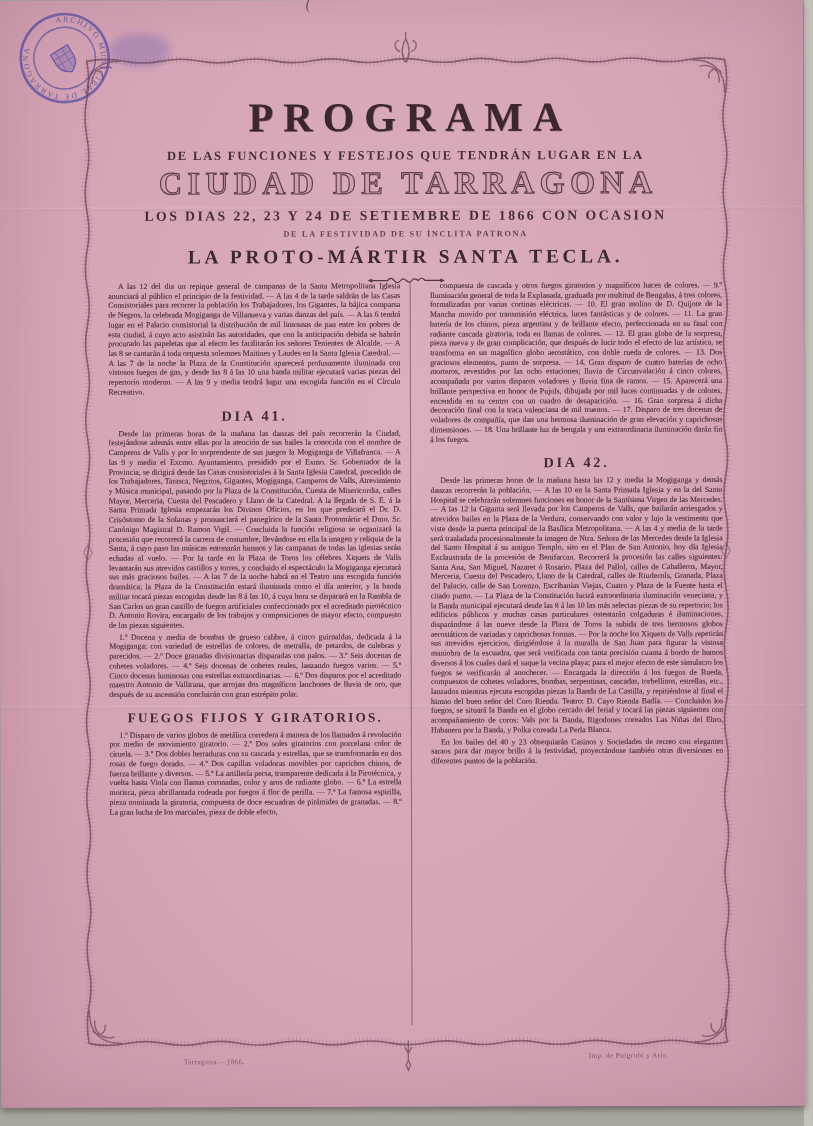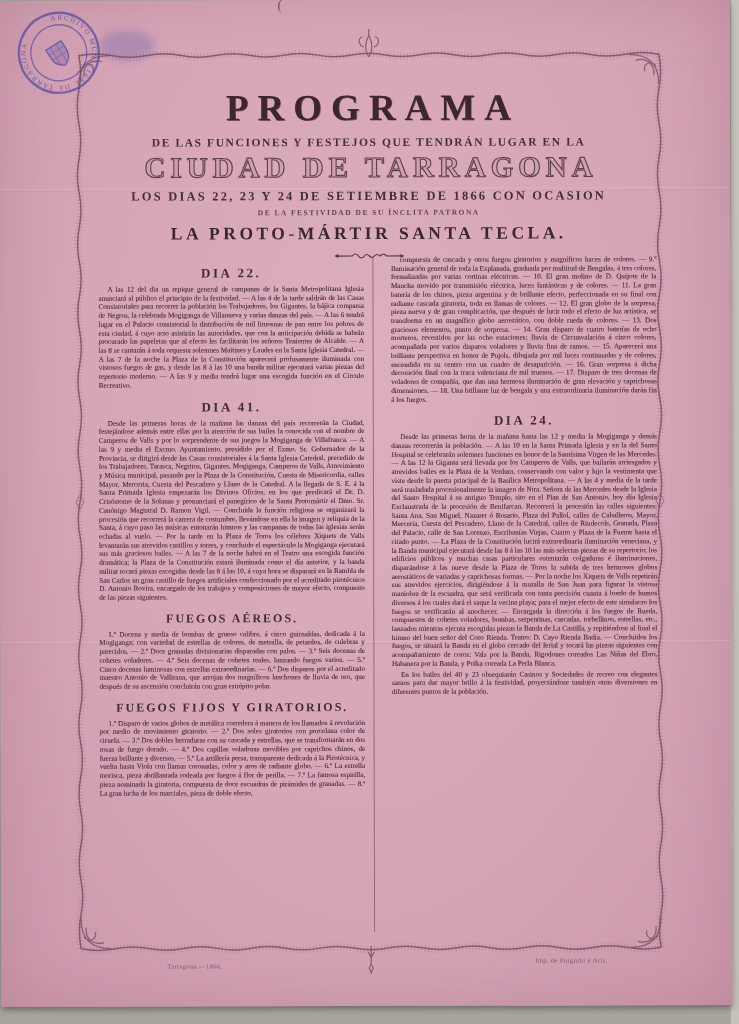--- a/index.html
+++ b/index.html
@@ -101,33 +101,31 @@
     <div class="t-orn">
       <svg width="70" height="10" viewBox="0 0 70 10">
         <path d="M2 5 h16 q3 -4 6 0 t6 0 q2 -3 5 0 q3 3 5 0 t6 0 q3 -4 6 0 h16" fill="none" stroke="#53363f" stroke-width="1.1"></path>
         <path d="M0 5 l4 -2 v4 z M70 5 l-4 -2 v4 z" fill="#53363f"></path>
       </svg>
     </div>
   </div>
 
   <div class="columns">
     <div class="col left" id="col-left">
-        <div class="col-heading">DIA 22.</div>
         <div class="col-para">A las 12 del dia un repique general de campanas de la Santa Metropolitana Iglesia anunciará al público el principio de la festividad. — A las 4 de la tarde saldrán de las Casas Consistoriales para recorrer la población los Trabajadores, los Gigantes, la bájica comparsa de Negros, la celebrada Mogiganga de Villanueva y varias danzas del país. — A las 6 tendrá lugar en el Palacio consistorial la distribución de mil limosnas de pan entre los pobres de esta ciudad, á cuyo acto asistirán las autoridades, que con la anticipación debida se habrán procurado las papeletas que al efecto les facilitarán los señores Tenientes de Alcalde. — A las 8 se cantarán á toda orquesta solemnes Maitines y Laudes en la Santa Iglesia Catedral. — A las 7 de la noche la Plaza de la Constitución aparecerá profusamente iluminada con vistosos fuegos de gas, y desde las 8 á las 10 una banda militar ejecutará varias piezas del repertorio moderno. — A las 9 y media tendrá lugar una escogida función en el Círculo Recreativo.</div>
         <div class="col-heading">DIA 41.</div>
         <div class="col-para">Desde las primeras horas de la mañana las danzas del país recorrerán la Ciudad, festejándose además entre ellas por la atención de sus bailes la conocida con el nombre de Camperos de Valls y por lo sorprendente de sus juegos la Mogiganga de Villafranca. — A las 9 y media el Excmo. Ayuntamiento, presidido por el Exmo. Sr. Gobernador de la Provincia, se dirigirá desde las Casas consistoriales á la Santa Iglesia Catedral, precedido de los Trabajadores, Tarasca, Negritos, Gigantes, Mogiganga, Camperos de Valls, Atrevimiento y Música municipal, pasando por la Plaza de la Constitución, Cuesta de Misericordia, calles Mayor, Merceria, Cuesta del Pescadero y Llano de la Catedral. A la llegada de S. E. á la Santa Primada Iglesia empezarán los Divinos Oficios, en los que predicará el Dr. D. Crisóstomo de la Solanas y pronunciará el panegírico de la Santa Protomártir el Dmo. Sr. Canónigo Magistral D. Ramon Vigil. — Concluida la función religiosa se organizará la procesión que recorrerá la carrera de costumbre, llevándose en ella la imagen y reliquia de la Santa, á cuyo paso las músicas entonarán himnos y las campanas de todas las iglesias serán echadas al vuelo. — Por la tarde en la Plaza de Toros los célebres Xiquets de Valls levantarán sus atrevidos castillos y torres, y concluido el espectáculo la Mogiganga ejecutará sus más graciosos bailes. — A las 7 de la noche habrá en el Teatro una escogida función dramática; la Plaza de la Constitución estará iluminada como el día anterior, y la banda militar tocará piezas escogidas desde las 8 á las 10, á cuya hora se disparará en la Rambla de San Carlos un gran castillo de fuegos artificiales confeccionado por el acreditado pirotécnico D. Antonio Rovira, encargado de los trabajos y composiciones de mayor efecto, compuesto de las piezas siguientes.</div>
-        <div class="col-heading small">FUEGOS AÉREOS.</div>
         <div class="col-para">1.º Docena y media de bombas de grueso calibre, á cinco guirnaldas, dedicada á la Mogiganga; con variedad de estrellas de colores, de metralla, de petardos, de culebras y parecidos. — 2.º Doce granadas divisionarias disparadas con palos. — 3.º Seis docenas de cohetes voladores. — 4.º Seis docenas de cohetes reales, lanzando fuegos varios. — 5.º Cinco docenas luminosas con estrellas extraordinarias. — 6.º Dos disparos por el acreditado maestro Antonio de Vallirana, que arrojan dos magníficos lanchones de lluvia de oro, que después de su ascensión concluirán con gran estrépito polar.</div>
         <div class="col-heading small">FUEGOS FIJOS Y GIRATORIOS.</div>
         <div class="col-para">1.º Disparo de varios globos de metálica corredera á manera de los llamados á revolución por medio de movimiento giratorio. — 2.º Dos soles giratorios con porcelana color de ciruela. — 3.º Dos dobles herraduras con su cascada y estrellas, que se transformarán en dos rosas de fuego dorado. — 4.º Dos capillas voladoras movibles por caprichos chinos, de fuerza brillante y diversos. — 5.º La artillería persa, transparente dedicada á la Pirotécnica, y vuelta hasta Viola con llamas coronadas, color y aros de radiante globo. — 6.º La estrella morisca, pieza abrillantada rodeada por fuegos á flor de perilla. — 7.º La famosa espirilla, pieza nominada la giratoria, compuesta de doce escuadras de pirámides de granadas. — 8.º La gran lucha de los marciales, pieza de doble efecto,</div>
       </div>
     <div class="col-divider"></div>
     <div class="col right" id="col-right">
         <div class="col-para">compuesta de cascada y otros fuegos giratorios y magníficos haces de colores. — 9.º Iluminación general de toda la Explanada, graduada por multitud de Bengalas, á tres colores, formalizadas por varias cortinas eléctricas. — 10. El gran molino de D. Quijote de la Mancha movido por transmisión eléctrica, luces fantásticas y de colores. — 11. La gran batería de los chinos, pieza argentina y de brillante efecto, perfeccionada en su final con radiante cascada giratoria, toda en llamas de colores. — 12. El gran globo de la sorpresa, pieza nueva y de gran complicación, que después de lucir todo el efecto de luz artística, se transforma en un magnífico globo aerostático, con doble rueda de colores. — 13. Dos graciosos elementos, punto de sorpresa. — 14. Gran disparo de cuatro baterías de ocho morteros, revestidos por las ocho estaciones; lluvia de Circunvalación á cinco colores, acompañada por varios disparos voladores y lluvia fina de ramos. — 15. Aparecerá una brillante perspectiva en honor de Pujols, dibujada por mil luces continuadas y de colores, encendida en su centro con un cuadro de desaparición. — 16. Gran sorpresa á dicha decoración final con la traca valenciana de mil truenos. — 17. Disparo de tres docenas de voladores de compañía, que dan una hermosa iluminación de gran elevación y caprichosas dimensiones. — 18. Una brillante luz de bengala y una extraordinaria iluminación darán fin á los fuegos.</div>
-        <div class="col-heading">DIA 24.</div>
+        <div class="col-heading">DIA 42.</div>
         <div class="col-para">Desde las primeras horas de la mañana hasta las 12 y media la Mogiganga y demás danzas recorrerán la población. — A las 10 en la Santa Primada Iglesia y en la del Santo Hospital se celebrarán solemnes funciones en honor de la Santísima Virgen de las Mercedes. — A las 12 la Giganta será llevada por los Camperos de Valls, que bailarán arriesgados y atrevidos bailes en la Plaza de la Verdura, conservando con valor y lujo la vestimenta que viste desde la puerta principal de la Basílica Metropolitana. — A las 4 y media de la tarde será trasladada procesionalmente la imagen de Ntra. Señora de las Mercedes desde la Iglesia del Santo Hospital á su antiguo Templo, sito en el Plan de San Antonio, hoy día Iglesia Exclaustrada de la procesión de Benifarcan. Recorrerá la procesión las calles siguientes: Santa Ana, San Miguel, Nazaret ó Rosario, Plaza del Pallol, calles de Caballeros, Mayor, Merceria, Cuesta del Pescadero, Llano de la Catedral, calles de Riudecols, Granada, Plaza del Palacio, calle de San Lorenzo, Escribanías Viejas, Cuatro y Plaza de la Fuente hasta el citado punto. — La Plaza de la Constitución lucirá extraordinaria iluminación veneciana, y la Banda municipal ejecutará desde las 8 á las 10 las más selectas piezas de su repertorio; los edificios públicos y muchas casas particulares ostentarán colgaduras é iluminaciones, disparándose á las nueve desde la Plaza de Toros la subida de tres hermosos globos aerostáticos de variadas y caprichosas formas. — Por la noche los Xiquets de Valls repetirán sus atrevidos ejercicios, dirigiéndose á la muralla de San Juan para figurar la vistosa maniobra de la escuadra, que será verificada con tanta precisión cuanta á bordo de humos diversos á los cuales dará el saque la vecina playa; para el mejor efecto de este simulacro los fuegos se verificarán al anochecer. — Encargada la dirección á los fuegos de Rueda, compuestos de cohetes voladores, bombas, serpentinas, cascadas, torbellinos, estrellas, etc., lanzados mientras ejecuta escogidas piezas la Banda de La Castilla, y repitiéndose al final el himno del buen señor del Coro Rienda. Teatro: D. Cayo Rienda Badía. — Concluidos los fuegos, se situará la Banda en el globo cercado del ferial y tocará las piezas siguientes con acompañamiento de coros: Vals por la Banda, Rigodones coreados Las Niñas del Ebro, Habanera por la Banda, y Polka coreada La Perla Blanca.</div>
         <div class="col-para">En los bailes del 40 y 23 obsequiarán Casinos y Sociedades de recreo con elegantes saraos para dar mayor brillo á la festividad, proyectándose también otras diversiones en diferentes puntos de la población.</div>
       </div>
   </div>
 
   <div class="imprint left">Tarragona.—1866.</div>
   <div class="imprint right">Imp. de Puigrubí y Arís.</div>
 </div>
 
 </body></html>

